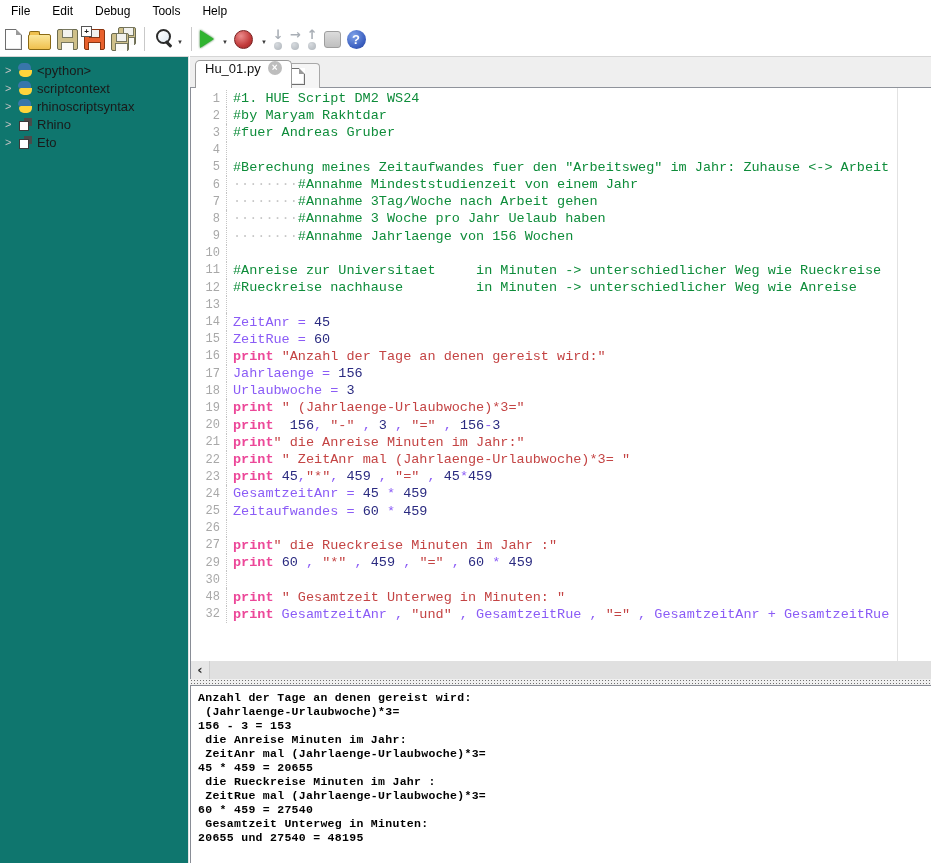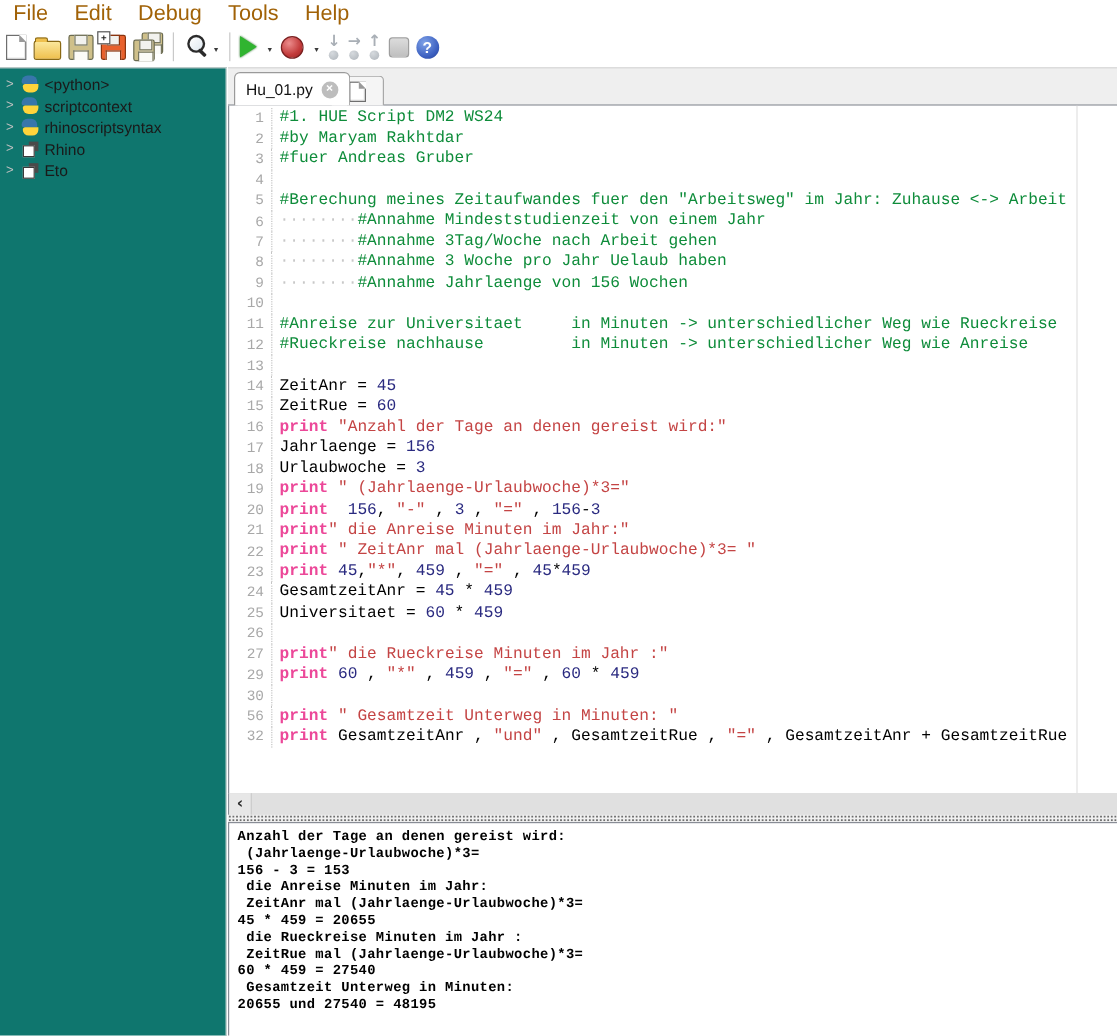--- a/index.html
+++ b/index.html
@@ -3,21 +3,21 @@
 <meta charset="utf-8">
 <style>
   html,body{margin:0;padding:0;}
   body{
     width:931px;height:863px;position:relative;overflow:hidden;
     background:#ffffff;font-family:"Liberation Sans",sans-serif;
     -webkit-font-smoothing:antialiased;
   }
   
   .menubar{position:absolute;left:0;top:0;width:931px;height:22px;display:flex;align-items:center;background:#fff;}
-  .menu-item{padding:2px 11px;font-size:18px;color:#a16207;}
+  .menu-item{padding:2px 11px;font-size:12px;color:#000000;}
   
   .toolbar{position:absolute;left:0;top:22px;width:931px;height:34px;display:flex;align-items:center;padding-left:2px;background:#fff;}
   .tbtn{height:28px;display:flex;align-items:center;justify-content:center;padding:0 3px;position:relative;}
   .tb-sep{width:1px;height:24px;background:#c9c9c9;margin:0 5px;}
   .dd::before{content:"\25BC";font-size:6px;color:#3a3a3a;}
   .dd{margin-left:2px;display:inline-block;}
   
   .ic-page{width:15px;height:19px;background:#fff;border:1px solid #6e6e6e;position:relative;box-shadow:inset -1px -1px 0 #e8e8e8;}
   .ic-page::before{content:"";position:absolute;top:-1px;right:-1px;border-top:6px solid #ffffff;border-left:6px solid #9a9a9a;}
   .ic-folder{width:21px;height:14px;background:linear-gradient(#FBE79B,#EFC04E);border:1px solid #8a6914;border-radius:2px;position:relative;margin-top:5px;}
@@ -56,37 +56,37 @@
   .chev::before{content:">";}
   .tree-ic{width:16px;margin-right:4px;display:flex;justify-content:center;}
   .ic-py{width:14px;height:14px;position:relative;}
   .ic-py::before{content:"";position:absolute;top:0;left:0;width:13px;height:7px;background:#3876AB;border-radius:7px 7px 0 3px;}
   .ic-py::after{content:"";position:absolute;bottom:0;right:0;width:13px;height:7px;background:#FFD43B;border-radius:3px 0 7px 7px;}
   .ic-mod{width:13px;height:13px;position:relative;}
   .ic-mod::before{content:"";position:absolute;top:0;right:0;width:8px;height:8px;background:#4a4a4a;}
   .ic-mod::after{content:"";position:absolute;bottom:0;left:0;width:8px;height:8px;background:#fff;border:1.5px solid #3a3a3a;}
   
   .tabstrip{position:absolute;left:190px;top:56px;width:741px;height:30px;background:#EFEFEF;border-top:1px solid #d6d6d6;border-bottom:2px solid #8F939B;}
-  .tab-active{position:absolute;left:5px;top:3px;height:27px;background:#fff;border:1px solid #9a9a9a;border-bottom:none;border-radius:5px 5px 0 0;display:flex;align-items:center;gap:7px;padding:0 9px;font-size:13px;color:#111;z-index:2;}
+  .tab-active{position:absolute;left:5px;top:3px;height:27px;background:#fff;border:1px solid #9a9a9a;border-bottom:none;border-radius:5px 5px 0 0;display:flex;align-items:flex-start;gap:7px;padding:0 9px;font-size:13px;color:#111;z-index:2;}
   .tab-x{width:14px;height:14px;border-radius:50%;background:#BDBDBD;color:#fff;font:bold 10px/14px "Liberation Sans",sans-serif;text-align:center;}
   .tab-x::before{content:"\00D7";}
   .tab-new{position:absolute;left:86px;top:6px;width:42px;height:24px;background:#F5F5F5;border:1px solid #a8a8a8;border-bottom:none;border-radius:4px 4px 0 0;display:flex;align-items:center;justify-content:center;}
   .tab-new .ic-page{width:12px;height:15px;}
   
   .editor{position:absolute;left:190px;top:88px;width:741px;height:573px;background:#fff;border-left:1px solid #898D96;overflow:hidden;z-index:0;}
   .edge-line{position:absolute;left:706px;top:0;bottom:0;width:1px;background:#E2E2E2;z-index:-1;}
   .code-area{padding-top:2px;font-family:"Liberation Mono","DejaVu Sans Mono",monospace;font-size:13.5px;}
   .line{display:flex;height:17.2px;align-items:center;}
   .ln{width:29px;min-width:29px;text-align:right;padding-right:6px;color:#A8A8A8;font-size:12px;border-right:1px dotted #C4C4C4;align-self:stretch;display:flex;align-items:center;justify-content:flex-end;}
   .code{white-space:pre;padding-left:6px;color:#101010;font-family:Liberation Mono, monospace;}
   .seg-k{color:#ec4899;font-weight:bold;}
   .seg-n{color:#2A2A80;}
   .seg-s{color:#C44444;}
   .seg-c{color:#0E8C3A;}
-  .seg-p{color:#000000;margin-top:20px;}
+  .seg-p{color:#8b5cf6;margin-top:20px;}
   .seg-w{color:#C8C8C8;}
   
   .hscroll{position:absolute;left:190px;top:661px;width:741px;height:18px;background:#DADADA;border-left:1px solid #898D96;display:flex;}
   .hs-btn{width:18px;height:18px;background:#E7E7E7;display:flex;align-items:center;justify-content:center;font:bold 13px/18px "DejaVu Sans",sans-serif;color:#2b2b2b;}
   .hs-btn::before{content:"\2039";}
   .hs-thumb{height:18px;flex:1;background:#E0E0E0;border-left:1px solid #cdcdcd;}
   
   .splitter{position:absolute;left:190px;top:679px;width:741px;height:6px;background-color:#F0F0F0;background-image:radial-gradient(circle,#6e6e6e 0.8px,transparent 1px);background-size:3px 3px;}
   
   .output{position:absolute;left:190px;top:685px;width:739px;height:176px;background:#fff;border:1px solid #898D96;border-right:none;padding:5px 0 0 7px;overflow:hidden;}
@@ -312,40 +312,40 @@
       <div class="line">
         <span class="ln">23</span>
         <span class="code"><span class="seg-k">print</span><span class="seg-p"> </span><span class="seg-n">45</span><span class="seg-p">,</span><span class="seg-s">"*"</span><span class="seg-p">, </span><span class="seg-n">459</span><span class="seg-p"> , </span><span class="seg-s">"="</span><span class="seg-p"> , </span><span class="seg-n">45</span><span class="seg-p">*</span><span class="seg-n">459</span></span>
       </div>
       <div class="line">
         <span class="ln">24</span>
         <span class="code"><span class="seg-p">GesamtzeitAnr = </span><span class="seg-n">45</span><span class="seg-p"> * </span><span class="seg-n">459</span></span>
       </div>
       <div class="line">
         <span class="ln">25</span>
-        <span class="code"><span class="seg-p">Universitaet = </span><span class="seg-n">60</span><span class="seg-p"> * </span><span class="seg-n">459</span></span>
+        <span class="code"><span class="seg-p">Zeitaufwandes = </span><span class="seg-n">60</span><span class="seg-p"> * </span><span class="seg-n">459</span></span>
       </div>
       <div class="line">
         <span class="ln">26</span>
         <span class="code"></span>
       </div>
       <div class="line">
         <span class="ln">27</span>
         <span class="code"><span class="seg-k">print</span><span class="seg-s">" die Rueckreise Minuten im Jahr :"</span></span>
       </div>
       <div class="line">
         <span class="ln">29</span>
         <span class="code"><span class="seg-k">print</span><span class="seg-p"> </span><span class="seg-n">60</span><span class="seg-p"> , </span><span class="seg-s">"*"</span><span class="seg-p"> , </span><span class="seg-n">459</span><span class="seg-p"> , </span><span class="seg-s">"="</span><span class="seg-p"> , </span><span class="seg-n">60</span><span class="seg-p"> * </span><span class="seg-n">459</span></span>
       </div>
       <div class="line">
         <span class="ln">30</span>
         <span class="code"></span>
       </div>
       <div class="line">
-        <span class="ln">56</span>
+        <span class="ln">48</span>
         <span class="code"><span class="seg-k">print</span><span class="seg-p"> </span><span class="seg-s">" Gesamtzeit Unterweg in Minuten: "</span></span>
       </div>
       <div class="line">
         <span class="ln">32</span>
         <span class="code"><span class="seg-k">print</span><span class="seg-p"> GesamtzeitAnr , </span><span class="seg-s">"und"</span><span class="seg-p"> , GesamtzeitRue , </span><span class="seg-s">"="</span><span class="seg-p"> , GesamtzeitAnr + GesamtzeitRue</span></span>
       </div>
     </div>
 </div>
 
 <div class="hscroll">

